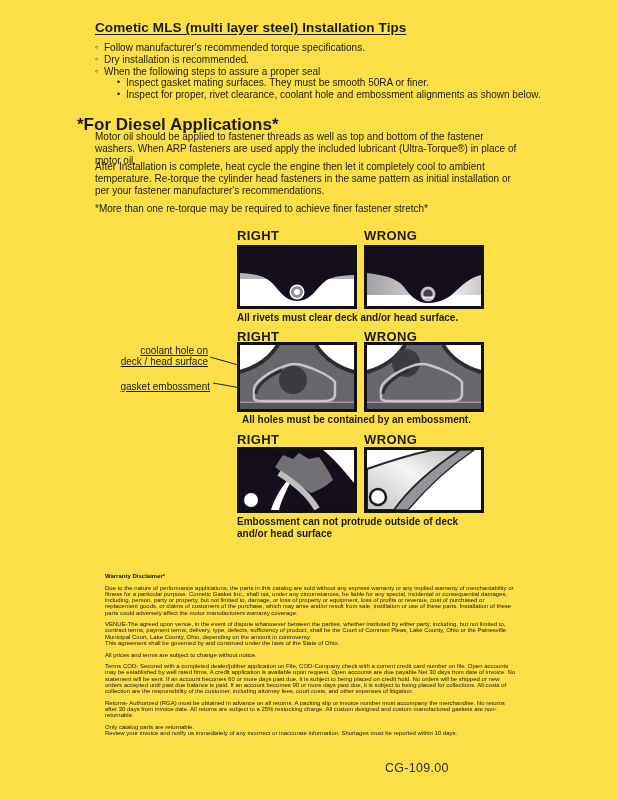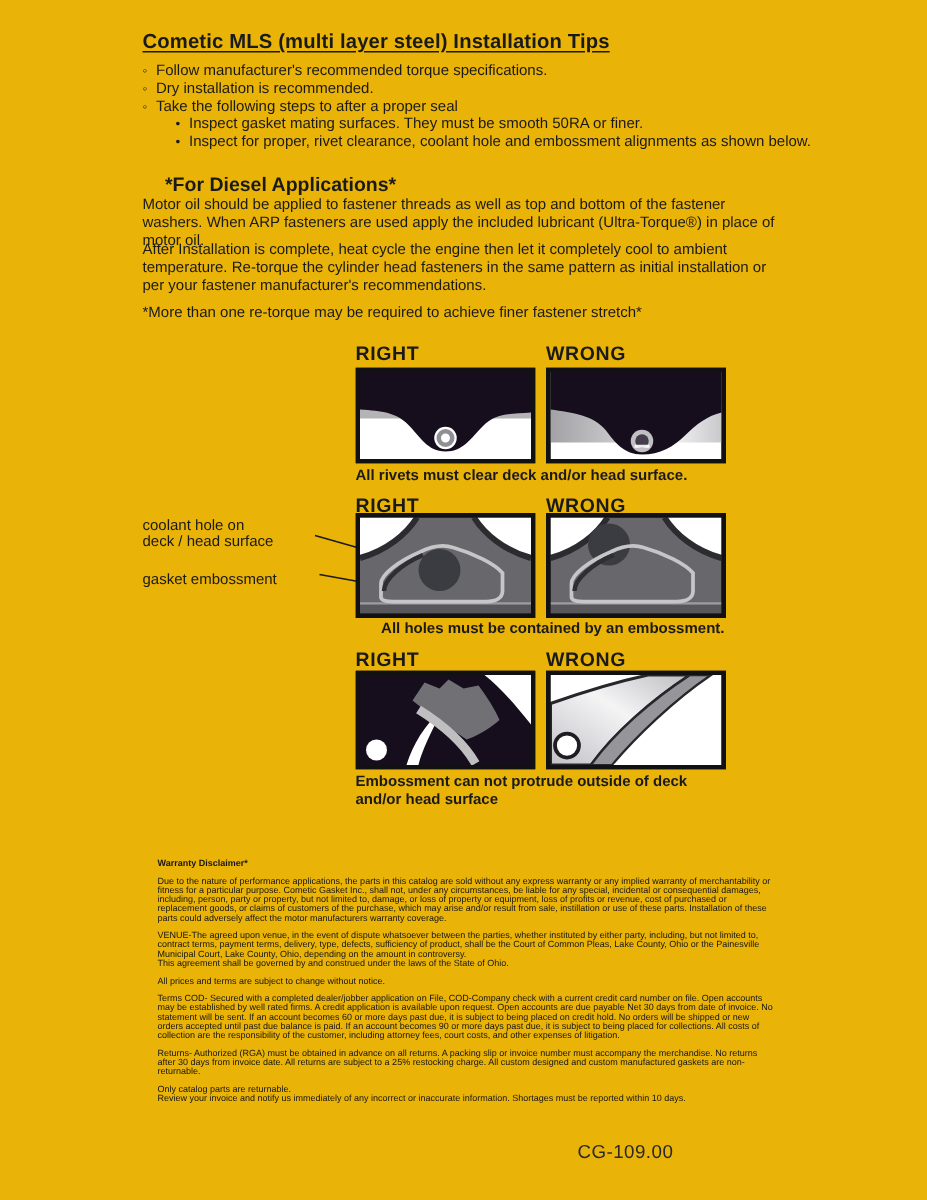--- a/index.html
+++ b/index.html
@@ -1,39 +1,39 @@
 <!DOCTYPE html>
 <html><head>
 <meta charset="utf-8">
 <style>
   html,body{margin:0;padding:0;background:#fff;}
   .page{
-    position:relative;width:618px;height:800px;background:#eab308;
+    position:relative;width:618px;height:800px;background:#fde047;
     font-family:"Liberation Sans", sans-serif;color:#1a1a1a;overflow:hidden;
   }
   .abs{position:absolute;}
   .title{
     left:95px;top:20px;font-size:13.5px;font-weight:700;
     text-decoration:underline;text-underline-offset:2px;letter-spacing:.1px;
   }
   .bullets{left:95px;top:42px;width:450px;font-size:10px;line-height:11.8px;}
   .bline{display:flex;}
   .bline .m1{width:9px;font-size:9px;flex:none;}
   .bline.sub{padding-left:22px;}
   .bline .m2{width:9px;font-size:9px;flex:none;}
-  .h2{left:110px;top:115px;font-size:13px;font-weight:700;}
+  .h2{left:77px;top:115px;font-size:17px;font-weight:700;}
   .para{left:95px;width:430px;font-size:10px;line-height:11.8px;}
   .p1{top:131px;}
   .p2{top:161px;}
   .note{top:203px;}
   .rw{font-size:13px;font-weight:700;letter-spacing:.4px;text-align:left;width:120px;}
   .cap{font-size:10px;font-weight:700;white-space:pre-line;line-height:11.8px;}
   .boxL{left:237px;width:120px;}
   .boxR{left:364px;width:120px;}
-  .lbl{font-size:10px;line-height:11px;}
+  .lbl{font-size:10px;line-height:11px;text-align:right;text-decoration:underline;}
   .disc{left:105px;top:573px;width:413px;font-size:6px;line-height:6.2px;color:#161616;}
   .disc .dh{font-weight:700;margin-bottom:5.5px;}
   .disc p{margin:0 0 5.5px 0;white-space:pre-line;}
   .pagenum{left:385px;top:761px;font-size:12.5px;color:#2a2a2a;letter-spacing:.3px;}
   svg{display:block;}
 </style>
 </head>
 <body>
 
 <div class="page">
@@ -44,21 +44,21 @@
     <div class="bline">
       <span class="m1">◦</span>
       <span>Follow manufacturer's recommended torque specifications.</span>
     </div>
     <div class="bline">
       <span class="m1">◦</span>
       <span>Dry installation is recommended.</span>
     </div>
     <div class="bline">
       <span class="m1">◦</span>
-      <span>Take the following steps to after a proper seal</span>
+      <span>When the following steps to assure a proper seal</span>
     </div>
     <div class="bline sub">
       <span class="m2">•</span>
       <span>Inspect gasket mating surfaces.  They must be smooth 50RA or finer.</span>
     </div>
     <div class="bline sub">
       <span class="m2">•</span>
       <span>Inspect for proper, rivet clearance, coolant hole and embossment alignments as shown below.</span>
     </div>
   </div>
@@ -140,21 +140,21 @@
       <path d="M41,3 C34,14 21,25 3,30" fill="none" stroke="#2b2b30" stroke-width="4"></path>
       <path d="M117,3 L79,3 C86,14 99,25 117,30 Z" fill="#ffffff"></path>
       <path d="M79,3 C86,14 99,25 117,30" fill="none" stroke="#2b2b30" stroke-width="4"></path>
       <circle cx="42" cy="21" r="14" fill="#3b3b42"></circle>
       <path d="M17,56 L17,47 C17,41 29,32 43,26 C51,22 59,21 65,23 C79,27 93,34 98,40 L98,52 C98,57 93,59 87,59 L25,59 C20,59 17,58 17,56 Z" fill="none" stroke="#c6c6c8" stroke-width="2.5"></path>
       <path d="M19,52 C19,44 31,34 45,28" fill="none" stroke="#2e2e33" stroke-width="3"></path>
       <rect x="1.5" y="1.5" width="117" height="67" fill="none" stroke="#111" stroke-width="3"></rect>
     </svg>
   </div>
 
-  <div class="abs cap" style="left:245px;top:414px;width:247px;text-align:center;">All holes must be contained by an embossment.</div>
+  <div class="abs cap" style="left:233px;top:414px;width:247px;text-align:center;">All holes must be contained by an embossment.</div>
 
   <div class="abs rw boxL" style="top:432px;">RIGHT</div>
   <div class="abs rw boxR" style="top:432px;">WRONG</div>
 
   <div class="abs boxL" style="top:447px;">
     <svg width="120" height="66" viewBox="0 0 120 66">
       <rect x="1.5" y="1.5" width="117" height="63" fill="#170e1d" stroke="#111" stroke-width="3"></rect>
       <path d="M86,3 L117,3 L117,36 C105,21 95,10 86,3 Z" fill="#ffffff"></path>
       <path d="M34,63 C38,50 46,36 58,26 C50,42 44,54 42,63 Z" fill="#ffffff"></path>
       <path d="M38,20 L46,8 L56,12 L62,6 L72,12 L82,10 C88,18 93,26 96,33 C88,40 80,44 74,46 C62,38 48,28 38,20 Z" fill="#707075"></path>

